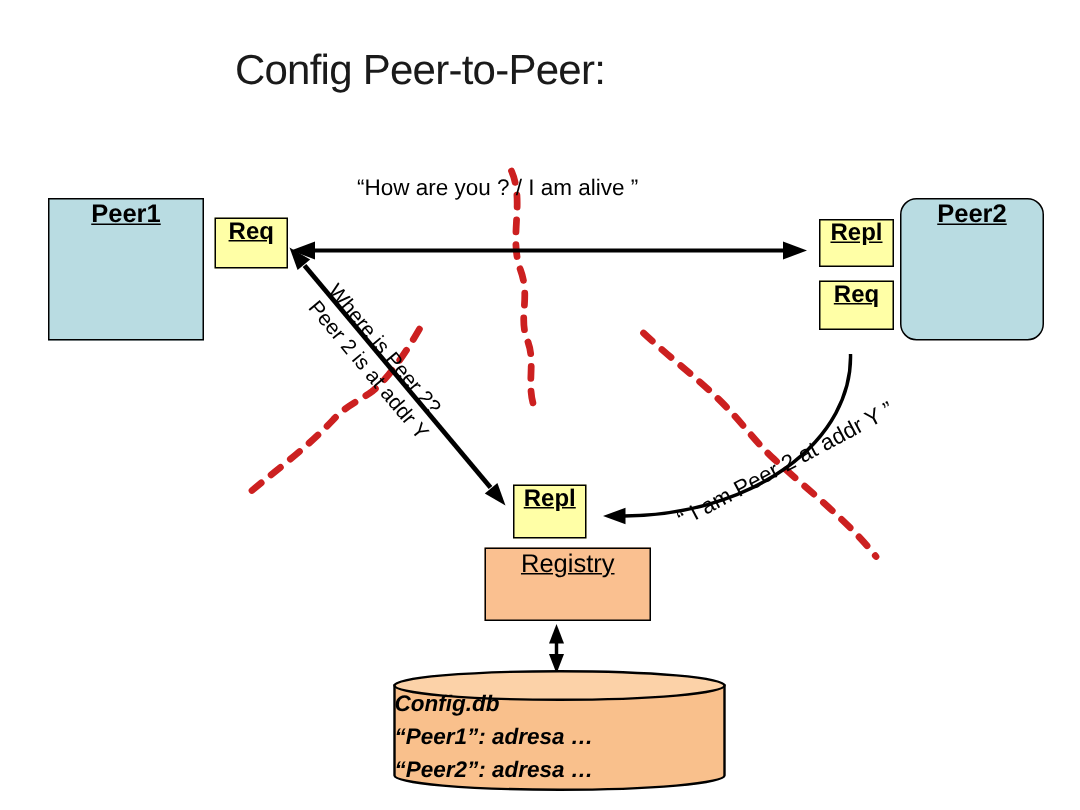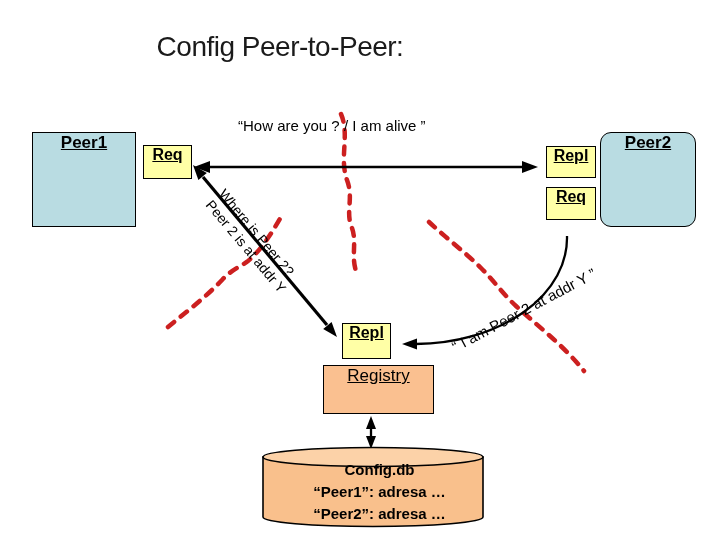--- a/index.html
+++ b/index.html
@@ -36,22 +36,22 @@
   .msg-top{ left:238px; top:117px; }
   .msg-diag{
     left:228px; top:186px; font-size:14px; line-height:17px; white-space:nowrap;
     transform:rotate(50deg); transform-origin:0 0;
   }
   .msg-curve{
     left:449px; top:340px; white-space:nowrap;
     transform:rotate(-28deg); transform-origin:0 0;
   }
   .dbtext{
-    left:263px; top:459px; width:233px; text-align:center;
-    font-size:15px; font-weight:bold; line-height:22px;
+    left:263px; top:459px; width:233px; 
+    font-size:15px; font-weight:bold; line-height:22px;font-style:italic;
   }
   svg.layer{ position:absolute; left:0; top:0; }
 </style>
 </head>
 <body>
 
 <div class="slide" style="--background: #ffffff; --text: #000000; --peer-fill: #b9dce2; --label-fill: #ffffa6; --registry-fill: #fac090; --db-fill: #f9c08c; --db-top-fill: #fcd2a8; --torn-line: #cc2020; --arrow: #000000;">
 
   <div class="abs title">
     <div>Config Peer-to-Peer:</div>

